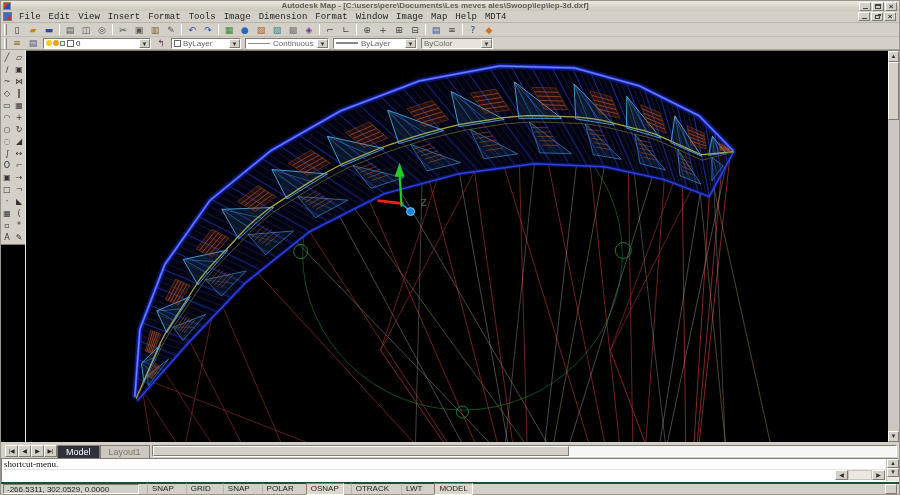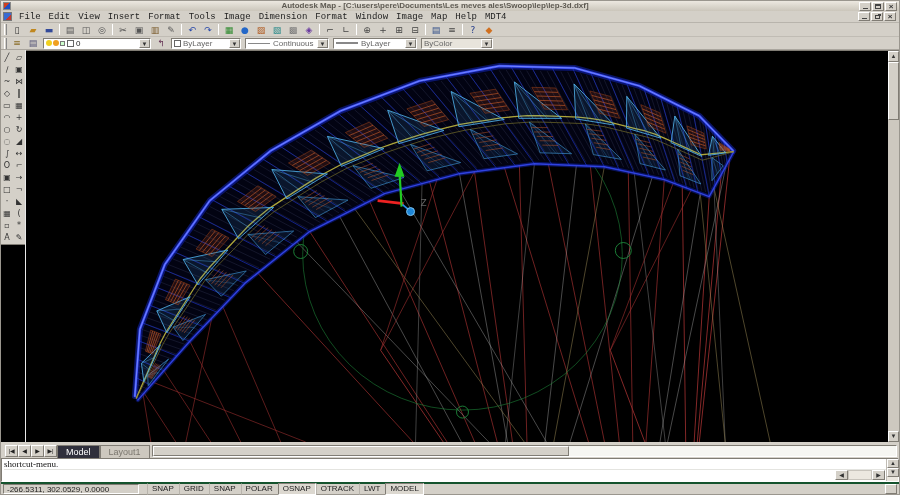--- a/index.html
+++ b/index.html
@@ -73,21 +73,21 @@
   .cmdline { height:11px; line-height:11px; white-space:pre; border-bottom:1px solid #e4e4e0; color:#111; }
   .cmd-vsc { width:12px; flex:none; background:#ece8e0; display:flex; flex-direction:column; border-left:1px solid #c0bcb4; }
   .cmd-vsc .sc-btn { width:12px; height:9px; line-height:7px; }
   .cmd-hsc { position:absolute; right:13px; bottom:1px; height:10px; width:50px; display:flex; }
   .cmd-hsc .sc-btn { height:10px; line-height:8px; width:13px; }
   .cmd-hsc .trk { flex:1; background:#ece8e0; border:1px solid #c8c4bc; }
 
   
   .statusbar { height:12px; flex:none; display:flex; align-items:center; background:#d4d0c8; padding:0 2px; border-top:2px solid #14532d; }
   .coords { width:136px; height:10px; flex:none; background:#d4d0c8; border:1px solid; border-color:#807c74 #fff #fff #807c74; font-size:8px; line-height:9px; padding-left:3px; color:#222; white-space:nowrap; overflow:hidden; }
-  .tg-wrap { display:flex; margin-left:8px; }
+  .tg-wrap { display:flex; margin-left:8px;gap:7px; }
   .tg { font-size:8px; line-height:10px; padding:0 4px; color:#222; border:1px solid transparent; border-left-color:#b8b4ac; }
   .tg.pressed { border:1px solid; border-color:#807c74 #fff #fff #807c74; background:#dcd8d0; }
   .sb-fill { flex:1; }
   .sb-grip { width:12px; height:10px; border:1px solid; border-color:#fff #807c74 #807c74 #fff; flex:none; }
 </style>
 </head>
 <body>
 
 <div id="app">
 

